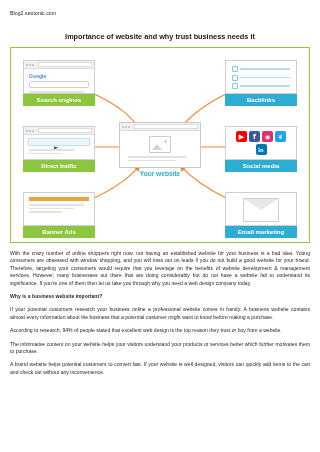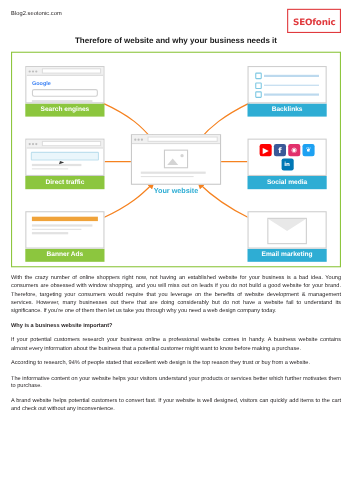--- a/index.html
+++ b/index.html
@@ -263,26 +263,23 @@
   .content p { margin: 0 0 6px 0; }
   .content p.q { font-weight: bold; }
 </style>
 </head>
 <body>
 
 <div class="page">
 
   <div class="header">
     <div class="site-url">Blog2.seotonic.com</div>
-    <div class="logo">
-      <span class="logo-text">SEOfonic</span>
-    </div>
   </div>
 
-  <div class="title">Therefore of website and why your business needs it</div>
+  <div class="title">Importance of website and why trust business needs it</div>
 
   <div class="diagram">
     <div class="diag-inner">
 
       <svg class="arrows" viewBox="0 0 298 196" preserveAspectRatio="none">
         <defs>
           <marker id="ah" markerWidth="6" markerHeight="6" refX="4" refY="3" orient="auto">
             <path d="M0,0 L6,3 L0,6 z" fill="#f58220"></path>
           </marker>
         </defs>

